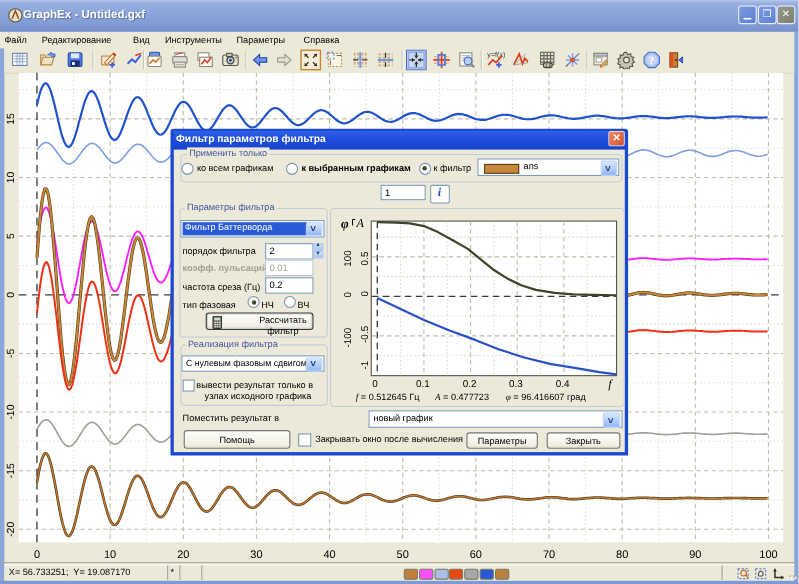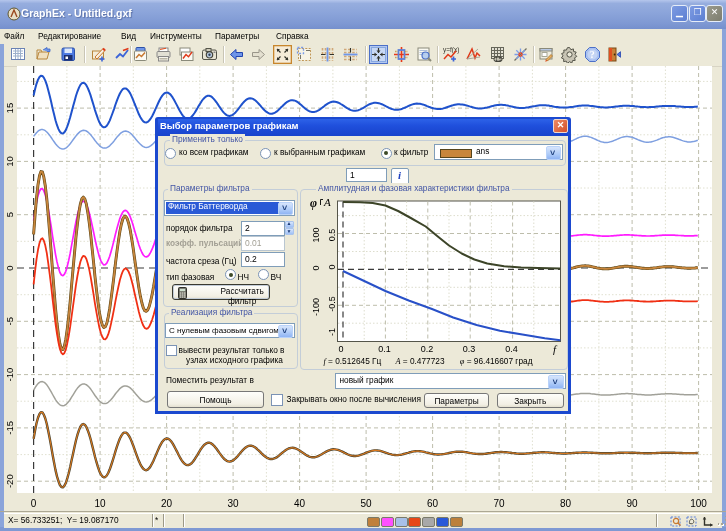--- a/index.html
+++ b/index.html
@@ -293,30 +293,30 @@
       <rect x="4" y="8" width="2" height="2" fill="#fff"></rect>
       <rect x="3" y="7" width="2" height="2" fill="#a8a494"></rect>
       <rect x="8" y="0" width="2" height="2" fill="#fff"></rect>
       <rect x="7" y="-1" width="2" height="2" fill="#a8a494"></rect>
       <rect x="0" y="8" width="2" height="2" fill="#fff"></rect>
       <rect x="-1" y="7" width="2" height="2" fill="#a8a494"></rect>
     </svg>
   </div>
 <div class="abs" id="dlg">
 <div class="abs" id="dtitle"></div>
-<div class="abs" id="dtitletxt">Выбор параметров графикам</div>
+<div class="abs" id="dtitletxt">Фильтр параметров фильтра</div>
 <div class="abs" id="dclose">✕</div>
 <div class="abs" id="dclient">
 
  <div class="grp" style="left:6px;top:4px;width:400px;height:24px;"></div>
  <div class="glabel" style="left:12px;top:-2px;">Применить только</div>
  <span class="radio" style="left:7px;top:11.5px;"></span>
  <span class="lbl" style="left:21px;top:11px;">ко всем графикам</span>
  <span class="radio" style="left:101.5px;top:11.5px;"></span>
- <span class="lbl" style="left:116px;top:11px;">к выбранным графикам</span>
+ <span class="lbl" style="left:116px;top:11px;font-weight:bold;">к выбранным графикам</span>
  <span class="radio" style="left:222.5px;top:11.5px;">
         <span class="rdot"></span>
       </span>
  <span class="lbl" style="left:236px;top:11px;">к фильтр</span>
  <div class="combo" style="left:276px;top:8px;width:129px;height:16px;">
    <span style="position:absolute;left:5px;top:3.5px;width:30px;height:7px;background:#c8863c;border:1px solid #55441c;"></span>
    <span class="lbl" style="left:41px;top:1px;">ans</span>
    <span class="cbtn" style="width:13px;height:12px;">
           <span class="chev" style="left:3px;top:1px;">˅</span>
         </span>
@@ -347,21 +347,21 @@
  <div class="edit" style="left:83px;top:99.5px;width:43.5px;height:15px;color:#a3a095;border-color:#b9c6d1;">0.01</div>
  <span class="lbl" style="left:8px;top:119.5px;">частота среза (Гц)</span>
  <div class="edit" style="left:83px;top:115.5px;width:43.5px;height:15.5px;">0.2</div>
  <span class="lbl" style="left:8px;top:135.5px;">тип фазовая</span>
  <span class="radio" style="left:67px;top:133px;">
         <span class="rdot"></span>
       </span>
  <span class="lbl" style="left:79.5px;top:135.5px;">НЧ</span>
  <span class="radio" style="left:99.5px;top:133px;"></span>
  <span class="lbl" style="left:112.5px;top:135.5px;">ВЧ</span>
- <div class="btn" style="left:14px;top:148px;width:97.5px;height:15.5px;border:1px solid #3a3a30;box-shadow:0 0 0 1px #c3cdd8 inset;padding-left:33px;">
+ <div class="btn" style="left:29px;top:148px;width:97.5px;height:15.5px;border:1px solid #3a3a30;box-shadow:0 0 0 1px #c3cdd8 inset;padding-left:33px;">
    <svg style="position:absolute;left:5px;top:1.5px;" width="9" height="12" viewBox="0 0 9 12">
           <rect x="0.5" y="0.5" width="8" height="11" rx="1" fill="#6a6a60" stroke="#30302a"></rect>
           <rect x="1.8" y="1.8" width="5.4" height="2.4" fill="#cfe0cf"></rect>
           <g fill="#d8d8cc">
             <rect x="1.8" y="5.4" width="1.5" height="1.3"></rect>
             <rect x="3.9" y="5.4" width="1.5" height="1.3"></rect>
             <rect x="6" y="5.4" width="1.5" height="1.3"></rect>
             <rect x="1.8" y="7.4" width="1.5" height="1.3"></rect>
             <rect x="3.9" y="7.4" width="1.5" height="1.3"></rect>
             <rect x="6" y="7.4" width="1.5" height="1.3"></rect>
@@ -379,21 +379,20 @@
    <span class="lbl" style="left:3px;top:2px;font-size:8px;">С нулевым фазовым сдвигом</span>
    <span class="cbtn" style="width:13px;height:11px;">
           <span class="chev" style="left:3px;top:0px;">˅</span>
         </span>
  </div>
  <span class="cbx" style="left:8px;top:209px;"></span>
  <span class="lbl" style="left:20.5px;top:208.5px;">вывести результат только в</span>
  <span class="lbl" style="left:28px;top:218.5px;">узлах исходного графика</span>
 
  <div class="grp" style="left:142px;top:53px;width:266px;height:178.5px;"></div>
- <div class="glabel" style="left:158px;top:47px;">Амплитудная и фазовая характеристики фильтра</div>
  <svg class="abs" style="left:145px;top:56px;" width="263" height="174">
 <rect x="34.5" y="9" width="223" height="140.5" fill="#fff" stroke="#55554a" stroke-width="1"></rect>
 <path d="M61.2 9.5V149 M103.6 9.5V149 M146.0 9.5V149 M188.4 9.5V149 M230.8 9.5V149 M35 23.6H257 M35 59.5H257 M35 95.3H257 M35 131.2H257" stroke="#ddddcd" stroke-width="1" stroke-dasharray="1.5 2" fill="none"></path>
 <path d="M82.4 9.5V149 M124.8 9.5V149 M167.2 9.5V149 M209.6 9.5V149 M35 41.5H257 M35 113.3H257" stroke="#bdbdab" stroke-width="1" stroke-dasharray="4 3" fill="none"></path>
 <path d="M40 9.5V149" stroke="#3a3a3a" stroke-width="1.2" stroke-dasharray="6 4" fill="none"></path>
 <path d="M35 77.4H257" stroke="#3a3a3a" stroke-width="1.2" stroke-dasharray="6 4" fill="none"></path>
 <polyline fill="none" stroke="#3c4428" stroke-width="2" stroke-linejoin="round" points="40.0,10.0 57.0,10.3 69.7,11.0 82.4,13.5 95.1,19.0 107.8,26.0 122.7,34.5 135.4,45.0 146.0,53.5 158.7,61.5 171.4,67.5 184.2,71.5 201.1,74.3 218.1,75.6 235.0,76.1 257.3,76.4"></polyline>
 <polyline fill="none" stroke="#2850c8" stroke-width="2" stroke-linejoin="round" points="40.0,79.0 61.2,89.0 82.4,99.0 105.7,108.5 129.0,117.0 150.2,125.5 173.6,133.0 196.9,138.8 219.4,142.5 241.8,146.3 257.3,148.3"></polyline>
 <text x="7" y="15" font-size="12" font-style="italic" font-weight="bold" font-family="Liberation Serif" fill="#000">φ</text>
 <text x="21" y="14" font-size="11" font-style="italic" font-family="Liberation Serif" fill="#000">A</text>

